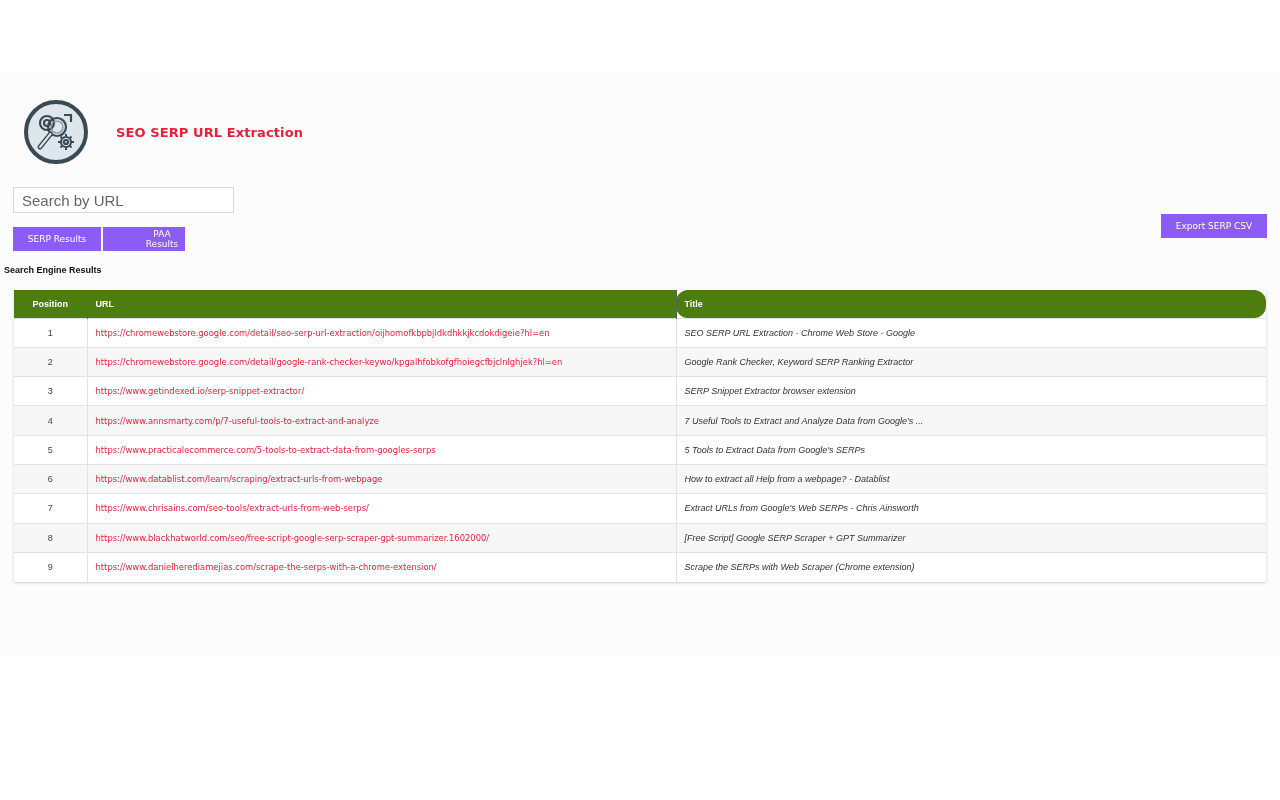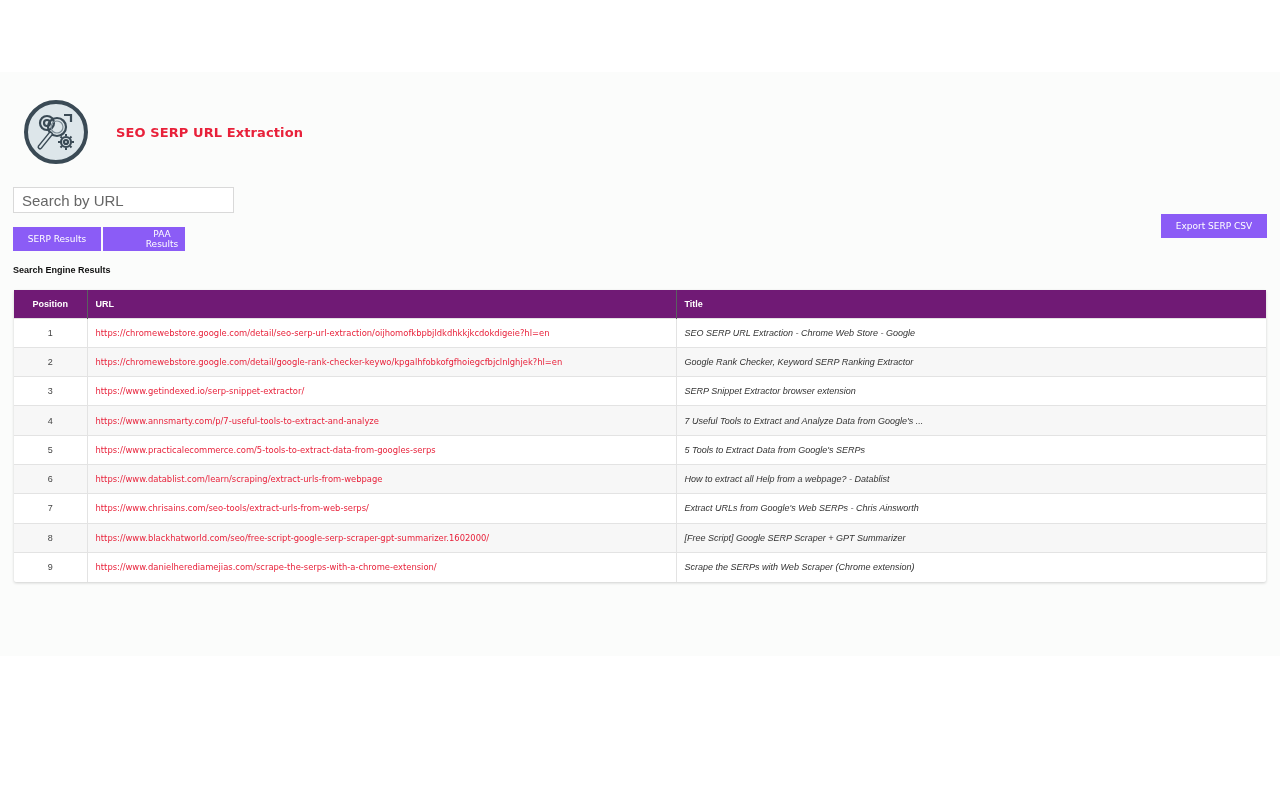--- a/index.html
+++ b/index.html
@@ -29,32 +29,32 @@
     .search::placeholder { color: #666; }
     .btn {
       position: absolute; height: 24px; background: #8b5cf6; color: #fff;
       font-size: 9px; border: none; display: flex; align-items: center; justify-content: center;
       font-family: "DejaVu Sans", sans-serif; cursor: pointer;
     }
     .btn-serp { left: 13px; top: 155px; width: 88px; }
     .btn-paa { left: 103px; top: 155px; width: 82px; padding-left: 36px; }
     .btn-export { left: 1161px; top: 142px; width: 106px; }
     .section-label {
-      position: absolute; left: 13px; top: 193px; font-size: 9px; color: #111; font-weight: bold;
+      position: absolute; left: 4px; top: 193px; font-size: 9px; color: #111; font-weight: bold;
     }
     .table-wrap {
       position: absolute; left: 14px; top: 218px; width: 1252px;
       box-shadow: 0 1px 3px rgba(0,0,0,0.18); background: #fff; border-radius: 2px;
     }
     table { border-collapse: collapse; width: 100%; table-layout: fixed; }
     thead th {
-      background: #701a75; color: #fff; font-size: 9px; font-weight: bold; height: 28px;
+      background: #4d7c0f; color: #fff; font-size: 9px; font-weight: bold; height: 28px;
       text-align: left; padding: 0 8px; border-right: 1px solid #5a6060;
     }
-    thead th:last-child { border-right: none; }
+    thead th:last-child { border-right: none; border-radius: 12px; }
     thead th.pos { text-align: center; }
     tbody td {
       height: 29.3px; font-size: 9px; padding: 0 8px; border-top: 1px solid #e3e3e3;
       border-right: 1px solid #e3e3e3; white-space: nowrap; overflow: hidden; text-overflow: clip;
     }
     tbody td:last-child { border-right: none; font-style: italic; }
     tbody tr:nth-child(even) td { background: #f7f7f7; }
     td.pos { text-align: center; color: #444; }
     td.url { color: #e8213a; font-family: "DejaVu Sans", sans-serif; font-size: 8.4px; }
     td.url a { color: #e8213a; text-decoration: none; }

